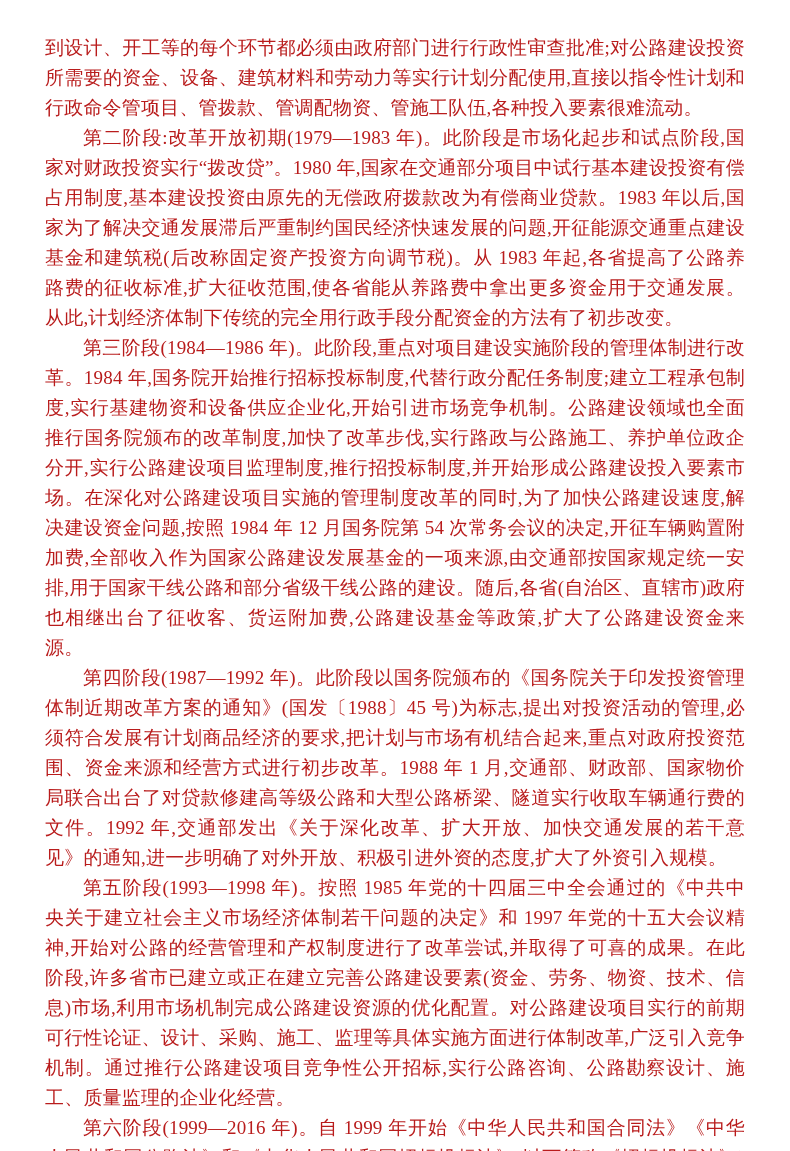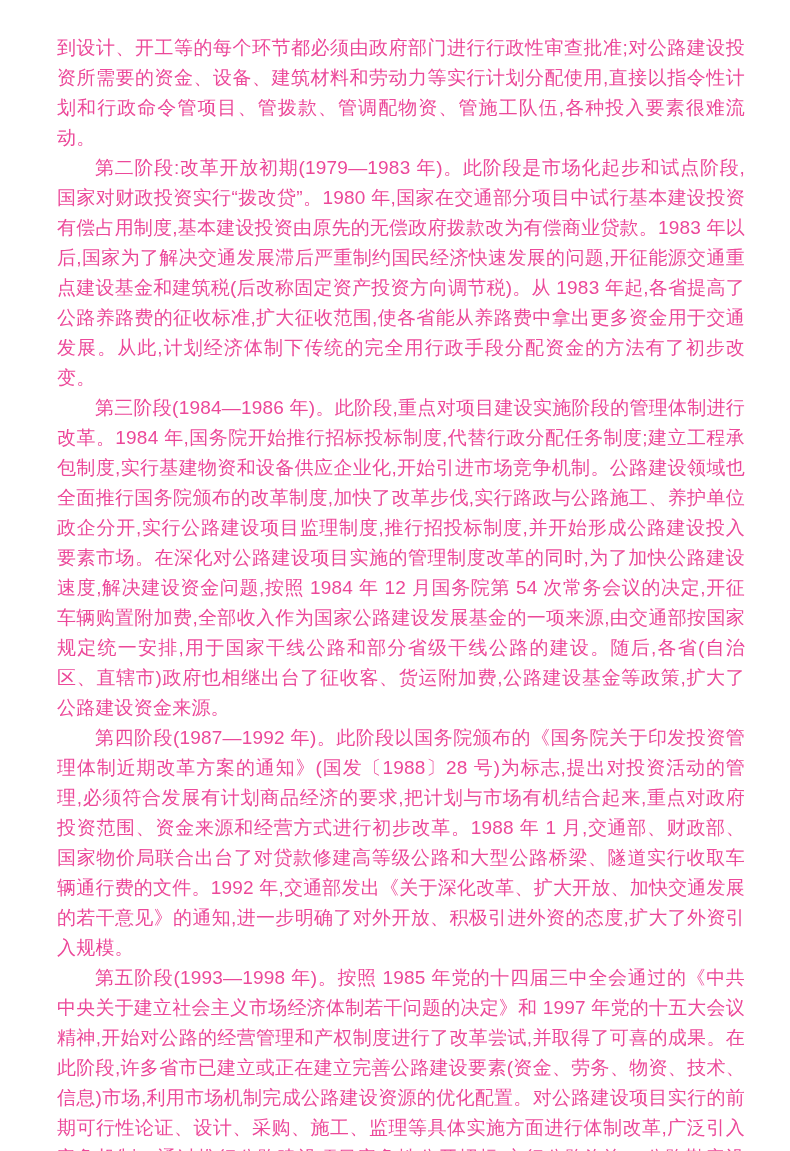--- a/index.html
+++ b/index.html
@@ -9,24 +9,24 @@
   }
   body {
     width: 790px;
     height: 1151px;
     overflow: hidden;
   }
   .page {
     box-sizing: border-box;
     width: 790px;
     height: 1151px;
-    padding: 33px 45px 0 57px;
+    padding: 33px 45px 0 45px;
     background: #ffffff;
-    color: #ec4899;
-    font-family: Liberation Sans, sans-serif;
+    color: #b91c1c;
+    font-family: Liberation Serif, serif;
   }
   .body-text p {
     margin: 0;
     font-size: 19px;
     line-height: 30px;
     text-align: justify;
     text-justify: inter-ideograph;
     letter-spacing: 0.2px;
   }
   .body-text p.indent {
@@ -34,18 +34,18 @@
   }
 </style>
 </head>
 <body>
 
 <div class="page">
   <div class="body-text">
     <p>到设计、开工等的每个环节都必须由政府部门进行行政性审查批准;对公路建设投资所需要的资金、设备、建筑材料和劳动力等实行计划分配使用,直接以指令性计划和行政命令管项目、管拨款、管调配物资、管施工队伍,各种投入要素很难流动。</p>
     <p class="indent">第二阶段:改革开放初期(1979—1983 年)。此阶段是市场化起步和试点阶段,国家对财政投资实行“拨改贷”。1980 年,国家在交通部分项目中试行基本建设投资有偿占用制度,基本建设投资由原先的无偿政府拨款改为有偿商业贷款。1983 年以后,国家为了解决交通发展滞后严重制约国民经济快速发展的问题,开征能源交通重点建设基金和建筑税(后改称固定资产投资方向调节税)。从 1983 年起,各省提高了公路养路费的征收标准,扩大征收范围,使各省能从养路费中拿出更多资金用于交通发展。从此,计划经济体制下传统的完全用行政手段分配资金的方法有了初步改变。</p>
     <p class="indent">第三阶段(1984—1986 年)。此阶段,重点对项目建设实施阶段的管理体制进行改革。1984 年,国务院开始推行招标投标制度,代替行政分配任务制度;建立工程承包制度,实行基建物资和设备供应企业化,开始引进市场竞争机制。公路建设领域也全面推行国务院颁布的改革制度,加快了改革步伐,实行路政与公路施工、养护单位政企分开,实行公路建设项目监理制度,推行招投标制度,并开始形成公路建设投入要素市场。在深化对公路建设项目实施的管理制度改革的同时,为了加快公路建设速度,解决建设资金问题,按照 1984 年 12 月国务院第 54 次常务会议的决定,开征车辆购置附加费,全部收入作为国家公路建设发展基金的一项来源,由交通部按国家规定统一安排,用于国家干线公路和部分省级干线公路的建设。随后,各省(自治区、直辖市)政府也相继出台了征收客、货运附加费,公路建设基金等政策,扩大了公路建设资金来源。</p>
-    <p class="indent">第四阶段(1987—1992 年)。此阶段以国务院颁布的《国务院关于印发投资管理体制近期改革方案的通知》(国发〔1988〕28 号)为标志,提出对投资活动的管理,必须符合发展有计划商品经济的要求,把计划与市场有机结合起来,重点对政府投资范围、资金来源和经营方式进行初步改革。1988 年 1 月,交通部、财政部、国家物价局联合出台了对贷款修建高等级公路和大型公路桥梁、隧道实行收取车辆通行费的文件。1992 年,交通部发出《关于深化改革、扩大开放、加快交通发展的若干意见》的通知,进一步明确了对外开放、积极引进外资的态度,扩大了外资引入规模。</p>
+    <p class="indent">第四阶段(1987—1992 年)。此阶段以国务院颁布的《国务院关于印发投资管理体制近期改革方案的通知》(国发〔1988〕45 号)为标志,提出对投资活动的管理,必须符合发展有计划商品经济的要求,把计划与市场有机结合起来,重点对政府投资范围、资金来源和经营方式进行初步改革。1988 年 1 月,交通部、财政部、国家物价局联合出台了对贷款修建高等级公路和大型公路桥梁、隧道实行收取车辆通行费的文件。1992 年,交通部发出《关于深化改革、扩大开放、加快交通发展的若干意见》的通知,进一步明确了对外开放、积极引进外资的态度,扩大了外资引入规模。</p>
     <p class="indent">第五阶段(1993—1998 年)。按照 1985 年党的十四届三中全会通过的《中共中央关于建立社会主义市场经济体制若干问题的决定》和 1997 年党的十五大会议精神,开始对公路的经营管理和产权制度进行了改革尝试,并取得了可喜的成果。在此阶段,许多省市已建立或正在建立完善公路建设要素(资金、劳务、物资、技术、信息)市场,利用市场机制完成公路建设资源的优化配置。对公路建设项目实行的前期可行性论证、设计、采购、施工、监理等具体实施方面进行体制改革,广泛引入竞争机制。通过推行公路建设项目竞争性公开招标,实行公路咨询、公路勘察设计、施工、质量监理的企业化经营。</p>
     <p class="indent">第六阶段(1999—2016 年)。自 1999 年开始《中华人民共和国合同法》《中华人民共和国公路法》和《中华人民共和国招标投标法》(以下简称《招标投标法》)相继实施。政府管理职能转变加快,市场化改革深入推进。公路建设领域从政府行为规范化、经济主体自由化、生产要素市场化、竞争环境公平化四个方面进行了比较系统的改革,标志着其市场化改革已取得初步成效。2001 年,我国加入世界贸易组织(WTO),推进了公路建设领域对外开放和经济市场化进程。同时,也给行业管理和企业带来挑战。党的十六大以后,国有企业改革进入资产管理</p>
   </div>
 
 </div>
 
 </body></html>

